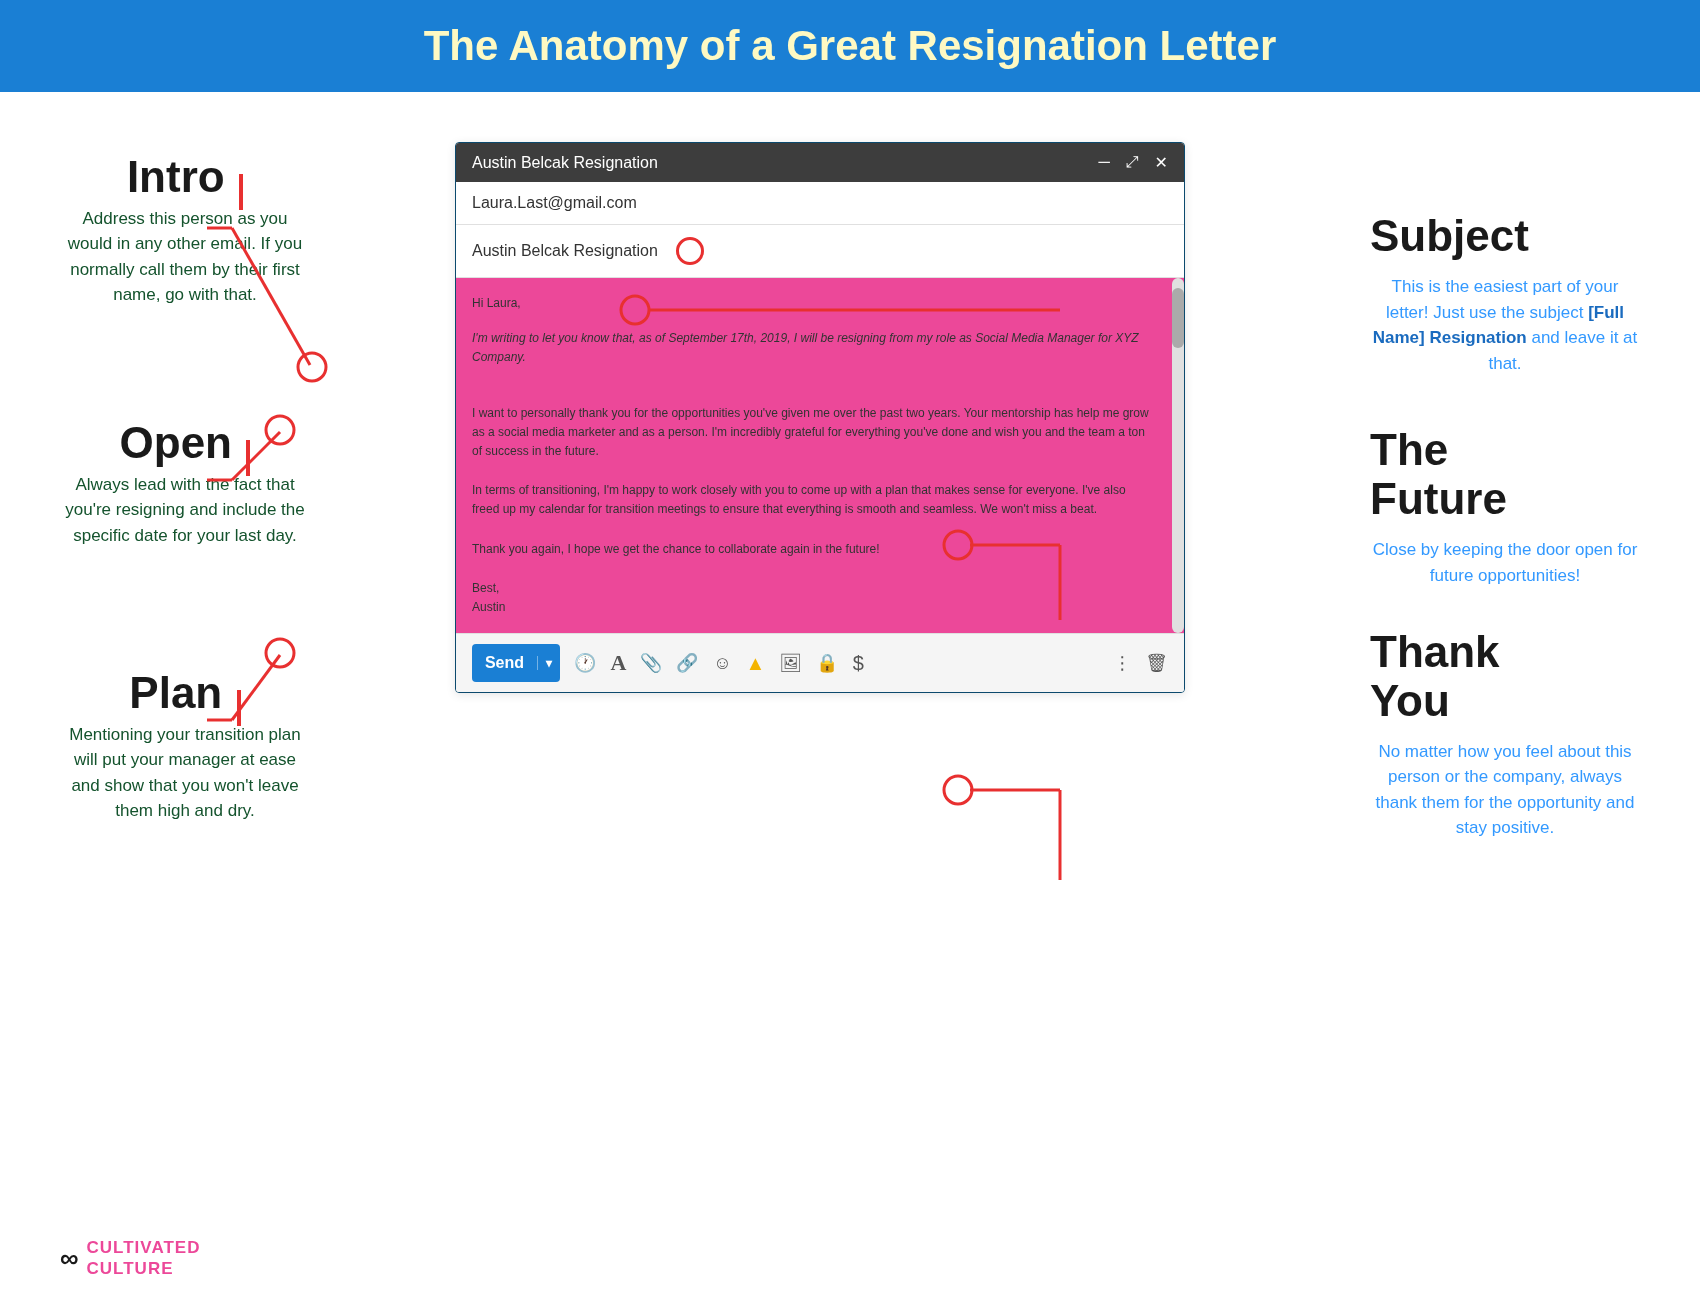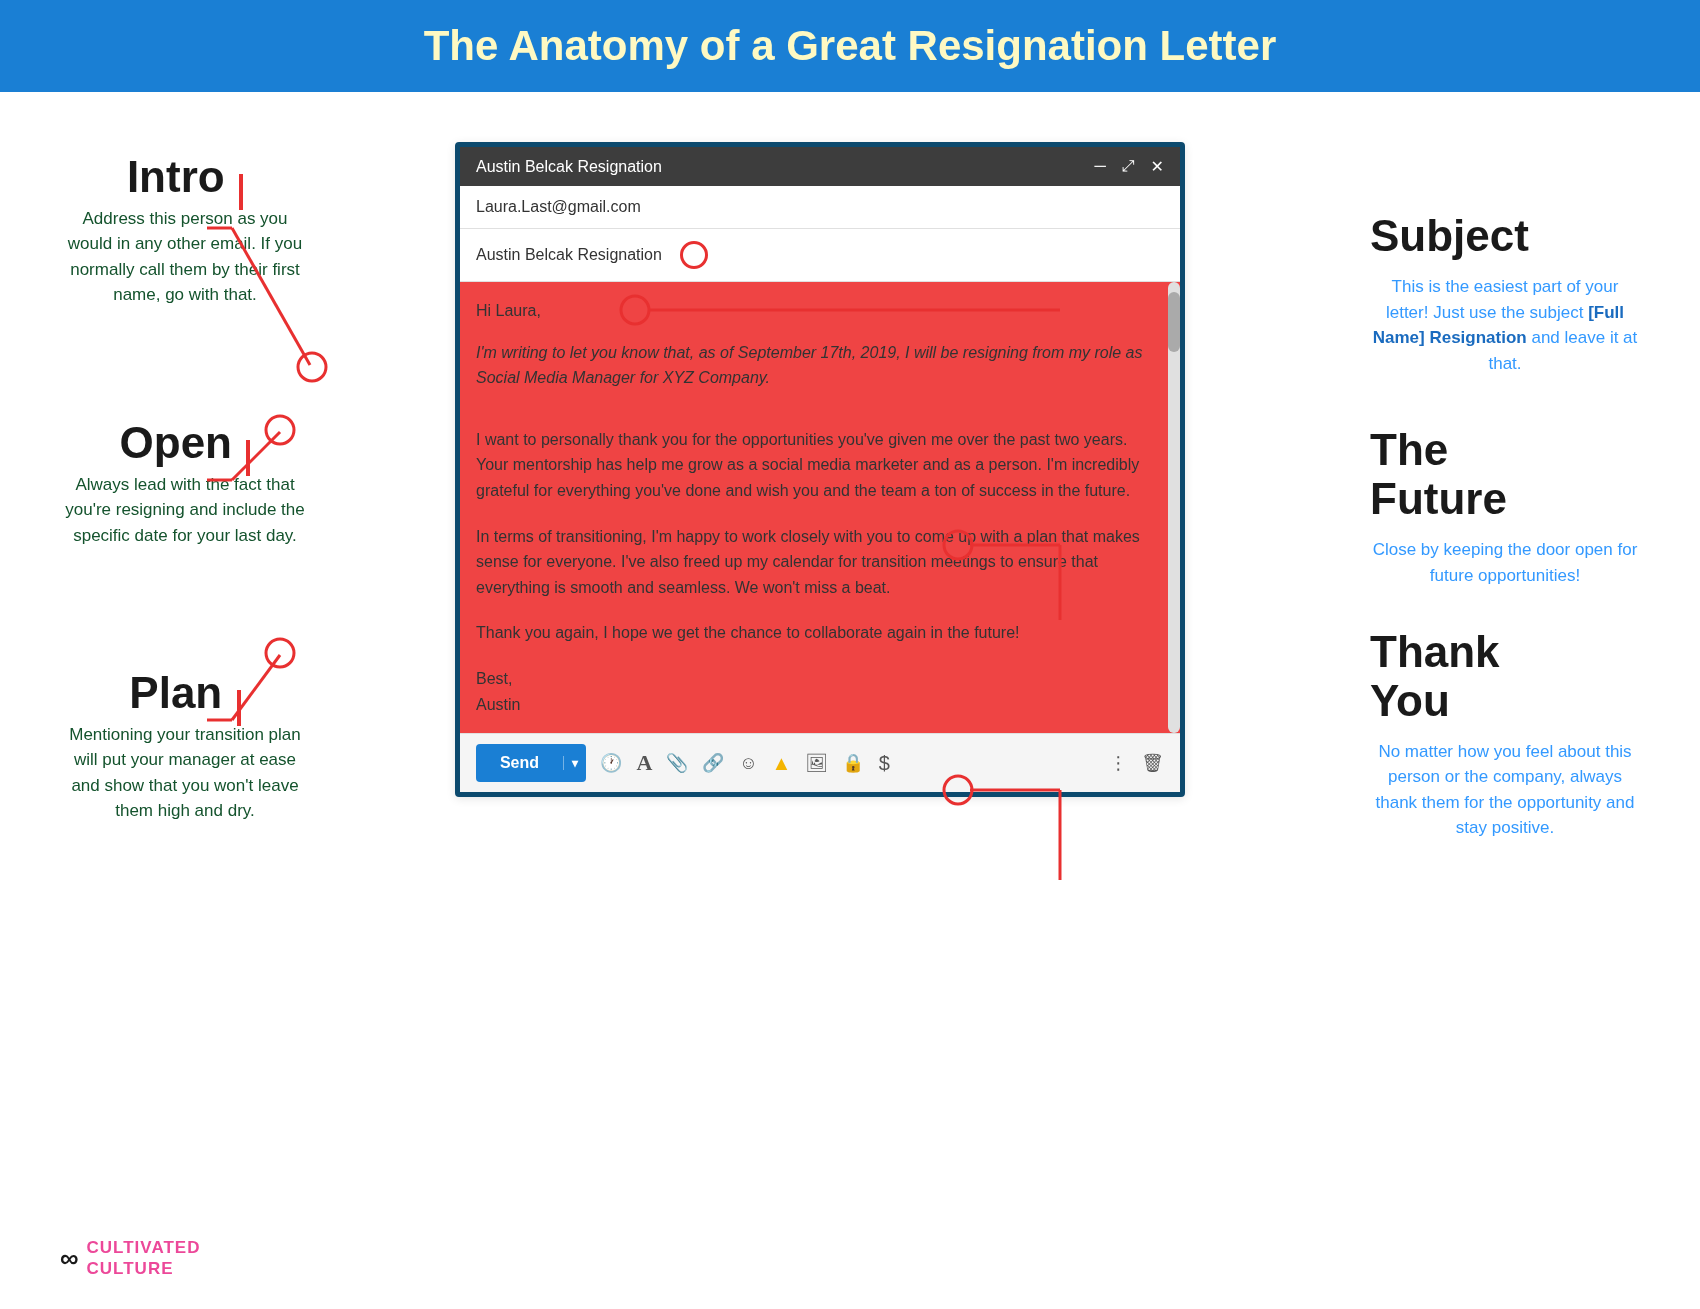--- a/index.html
+++ b/index.html
@@ -62,21 +62,21 @@
       font-size: 17px;
       text-align: center;
       line-height: 1.5;
     }
 
     
     .email-container {
       flex: 1;
       max-width: 730px;
       margin: 0 auto;
-      border: 5px solid #0c4a6e;
+      border: 1px solid #0c4a6e;
       border-radius: 4px;
       overflow: hidden;
       box-shadow: 0 2px 10px rgba(0,0,0,0.1);
       position: relative;
       align-self: flex-start;
     }
 
     .email-titlebar {
       background: #3d3d3d;
       display: flex;
@@ -101,22 +101,22 @@
     .email-field {
       border-bottom: 1px solid #e0e0e0;
       padding: 12px 16px;
       font-size: 16px;
       color: #333;
       background: white;
     }
 
     .email-body {
       padding: 16px;
-      background: #ef4444;
-      font-size: 16px;
+      background: #ec4899;
+      font-size: 12px;
       color: #333;
       line-height: 1.6;
     }
 
     .email-body p {
       margin-bottom: 20px;
     }
 
     .email-body .greeting {
       margin-bottom: 16px;
@@ -134,21 +134,21 @@
     .send-btn {
       background: #1a7fd4;
       color: white;
       border: none;
       border-radius: 4px;
       padding: 10px 0;
       font-size: 16px;
       font-weight: bold;
       display: flex;
       align-items: center;
-      width: 110px;
+      width: 88px;
       cursor: pointer;
     }
 
     .send-btn-main {
       flex: 1;
       text-align: center;
       padding: 0 10px;
     }
 
     .send-btn-arrow {

